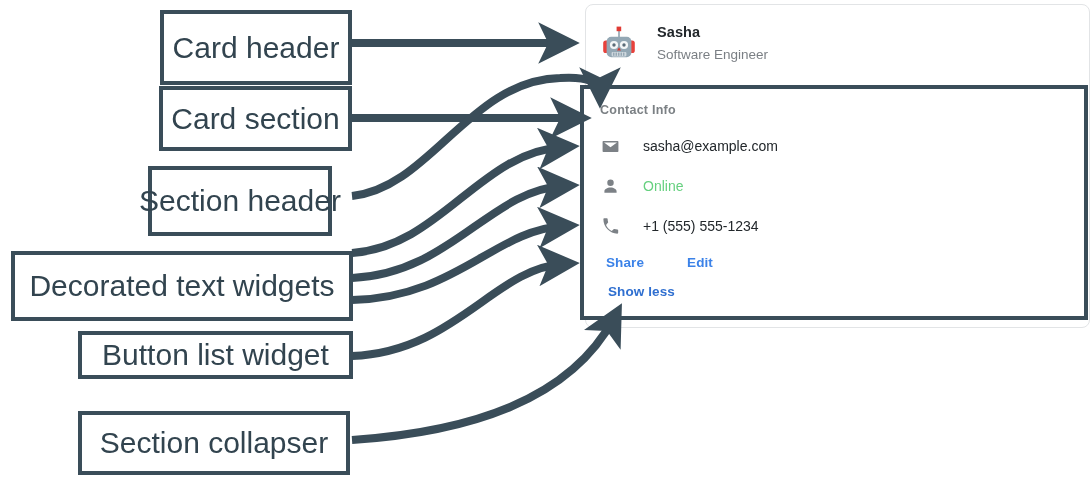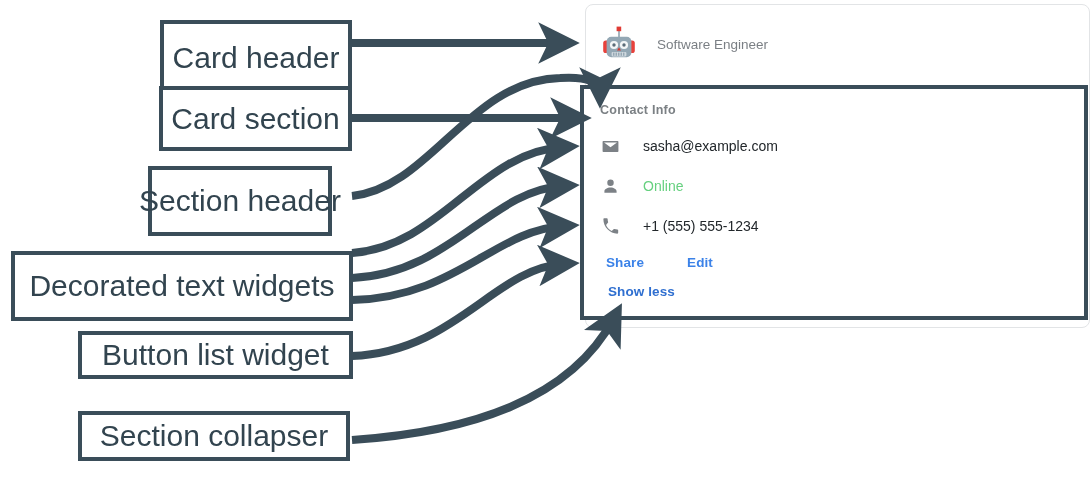--- a/index.html
+++ b/index.html
@@ -98,20 +98,21 @@
         <g fill="#8fa3b0">
           <rect x="14.1" y="28.6" width="1.3" height="3.2"></rect>
           <rect x="16.6" y="28.6" width="1.3" height="3.2"></rect>
           <rect x="19.1" y="28.6" width="1.3" height="3.2"></rect>
           <rect x="21.6" y="28.6" width="1.3" height="3.2"></rect>
           <rect x="24.1" y="28.6" width="1.3" height="3.2"></rect>
         </g>
       </svg>
     </span>
     <span class="hdr-text">
+      <span id="hdrName">Sasha</span>
       <span id="hdrSub">Software Engineer</span>
     </span>
   </div>
 
   <div id="sectionInner"></div>
 
   <div id="sectionTitle">Contact Info</div>
 
   <div class="row" id="rowEmail">
     <span class="ico">
@@ -168,32 +169,32 @@
       <path d="M352,253 C440,247 480,152 563,147"></path>
       <path d="M352,278 C450,274 490,190 563,186"></path>
       <path d="M352,300 C455,298 495,230 563,226"></path>
 
       <path d="M352,356 C455,352 495,268 563,264"></path>
 
       <path d="M352,440 C470,432 570,400 614,318"></path>
     </g>
   </svg>
 
-  <div class="lbl" id="lbl0" style="left:160px;top:20px;width:192px;height:75px;font-size:30px;">
+  <div class="lbl" id="lbl0" style="left:160px;top:10px;width:192px;height:75px;font-size:30px;">
     <span>Card header</span>
   </div>
   <div class="lbl" id="lbl1" style="left:159px;top:86px;width:193px;height:65px;font-size:30px;">
     <span>Card section</span>
   </div>
   <div class="lbl" id="lbl2" style="left:120px;top:166px;width:184px;height:70px;font-size:30px;margin-left:28px;">
     <span>Section header</span>
   </div>
   <div class="lbl" id="lbl3" style="left:11px;top:251px;width:342px;height:70px;font-size:30px;">
     <span>Decorated text widgets</span>
   </div>
   <div class="lbl" id="lbl4" style="left:78px;top:331px;width:275px;height:48px;font-size:30px;">
     <span>Button list widget</span>
   </div>
-  <div class="lbl" id="lbl5" style="left:78px;top:411px;width:272px;height:50px;font-size:30px;">
+  <div class="lbl" id="lbl5" style="left:78px;top:411px;width:272px;height:64px;font-size:30px;">
     <span>Section collapser</span>
   </div>
 
 </div>
 
 </body></html>

